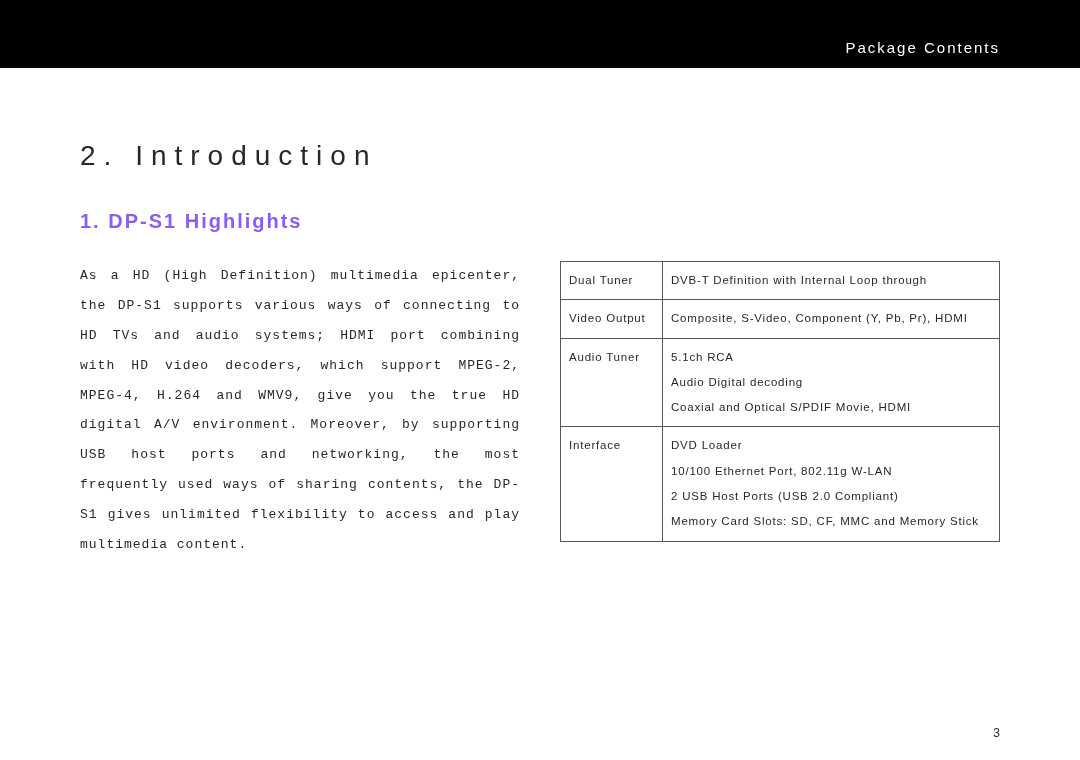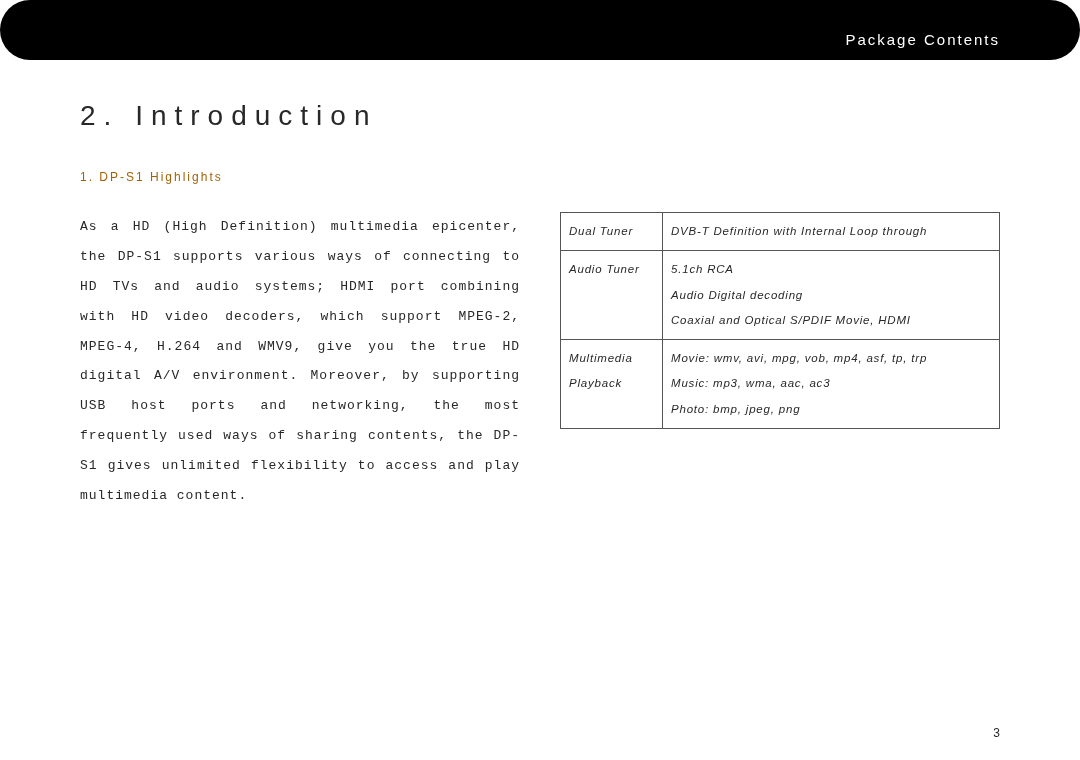--- a/index.html
+++ b/index.html
@@ -10,46 +10,46 @@
     body {
       font-family: Arial, Helvetica, sans-serif;
       width: 1080px;
       height: 760px;
       background: #ffffff;
       position: relative;
     }
     .header-bar {
       background: #000000;
       color: #ffffff;
-      height: 60px;
+      height: 68px;
       display: flex;
       align-items: flex-end;
       justify-content: flex-end;
       padding: 0 80px 12px 0;
-      border-radius: 30px;
     }
     .header-text {
       font-size: 15px;
       letter-spacing: 2px;
     }
     .content {
       padding: 40px 80px 0 80px;
+      margin-top: 32px;
     }
     .chapter-title {
       font-size: 28px;
       font-weight: normal;
       letter-spacing: 8px;
       color: #282828;
       margin-bottom: 38px;
     }
     .section-title {
-      font-size: 12px;
-      font-weight: normal;
+      font-size: 20px;
+      font-weight: bold;
       letter-spacing: 2px;
-      color: #a16207;
+      color: #8b5cf6;
       margin-bottom: 28px;
     }
     .two-col {
       display: flex;
       gap: 40px;
     }
     .left-col {
       flex: 1;
       max-width: 440px;
     }
@@ -69,21 +69,20 @@
       width: 100%;
       font-size: 11.5px;
       color: #282828;
       letter-spacing: 0.8px;
     }
     table.spec td {
       border: 1px solid #555;
       padding: 6px 8px;
       vertical-align: top;
       line-height: 2.2;
-      font-style: italic;
     }
     table.spec td.label {
       width: 102px;
     }
     .page-number {
       position: absolute;
       bottom: 20px;
       right: 80px;
       font-size: 12px;
       color: #282828;
@@ -105,26 +104,30 @@
       <p class="body-text">As a HD (High Definition) multimedia epicenter, the DP-S1 supports various ways of connecting to HD TVs and audio systems; HDMI port combining with HD video decoders, which support MPEG-2, MPEG-4, H.264 and WMV9, give you the true HD digital A/V environment. Moreover, by supporting USB host ports and networking, the most frequently used ways of sharing contents, the DP-S1 gives unlimited flexibility to access and play multimedia content.</p>
     </div>
     <div class="right-col">
       <table class="spec">
         <tbody>
             <tr>
               <td class="label">Dual Tuner</td>
               <td><span>DVB-T Definition with Internal Loop through</span></td>
             </tr>
             <tr>
+              <td class="label">Video Output</td>
+              <td><span>Composite, S-Video, Component (Y, Pb, Pr), HDMI</span></td>
+            </tr>
+            <tr>
               <td class="label">Audio Tuner</td>
               <td><span>5.1ch RCA</span><br><span>Audio Digital decoding</span><br><span>Coaxial and Optical S/PDIF Movie, HDMI</span></td>
             </tr>
             <tr>
-              <td class="label">Multimedia Playback</td>
-              <td><span>Movie: wmv, avi, mpg, vob, mp4, asf, tp, trp</span><br><span>Music: mp3, wma, aac, ac3</span><br><span>Photo: bmp, jpeg, png</span></td>
+              <td class="label">Interface</td>
+              <td><span>DVD Loader</span><br><span>10/100 Ethernet Port, 802.11g W-LAN</span><br><span>2 USB Host Ports (USB 2.0 Compliant)</span><br><span>Memory Card Slots: SD, CF, MMC and Memory Stick</span></td>
             </tr>
           </tbody>
       </table>
     </div>
   </div>
 </div>
 
 <div class="page-number">3</div>
 
 </body></html>

